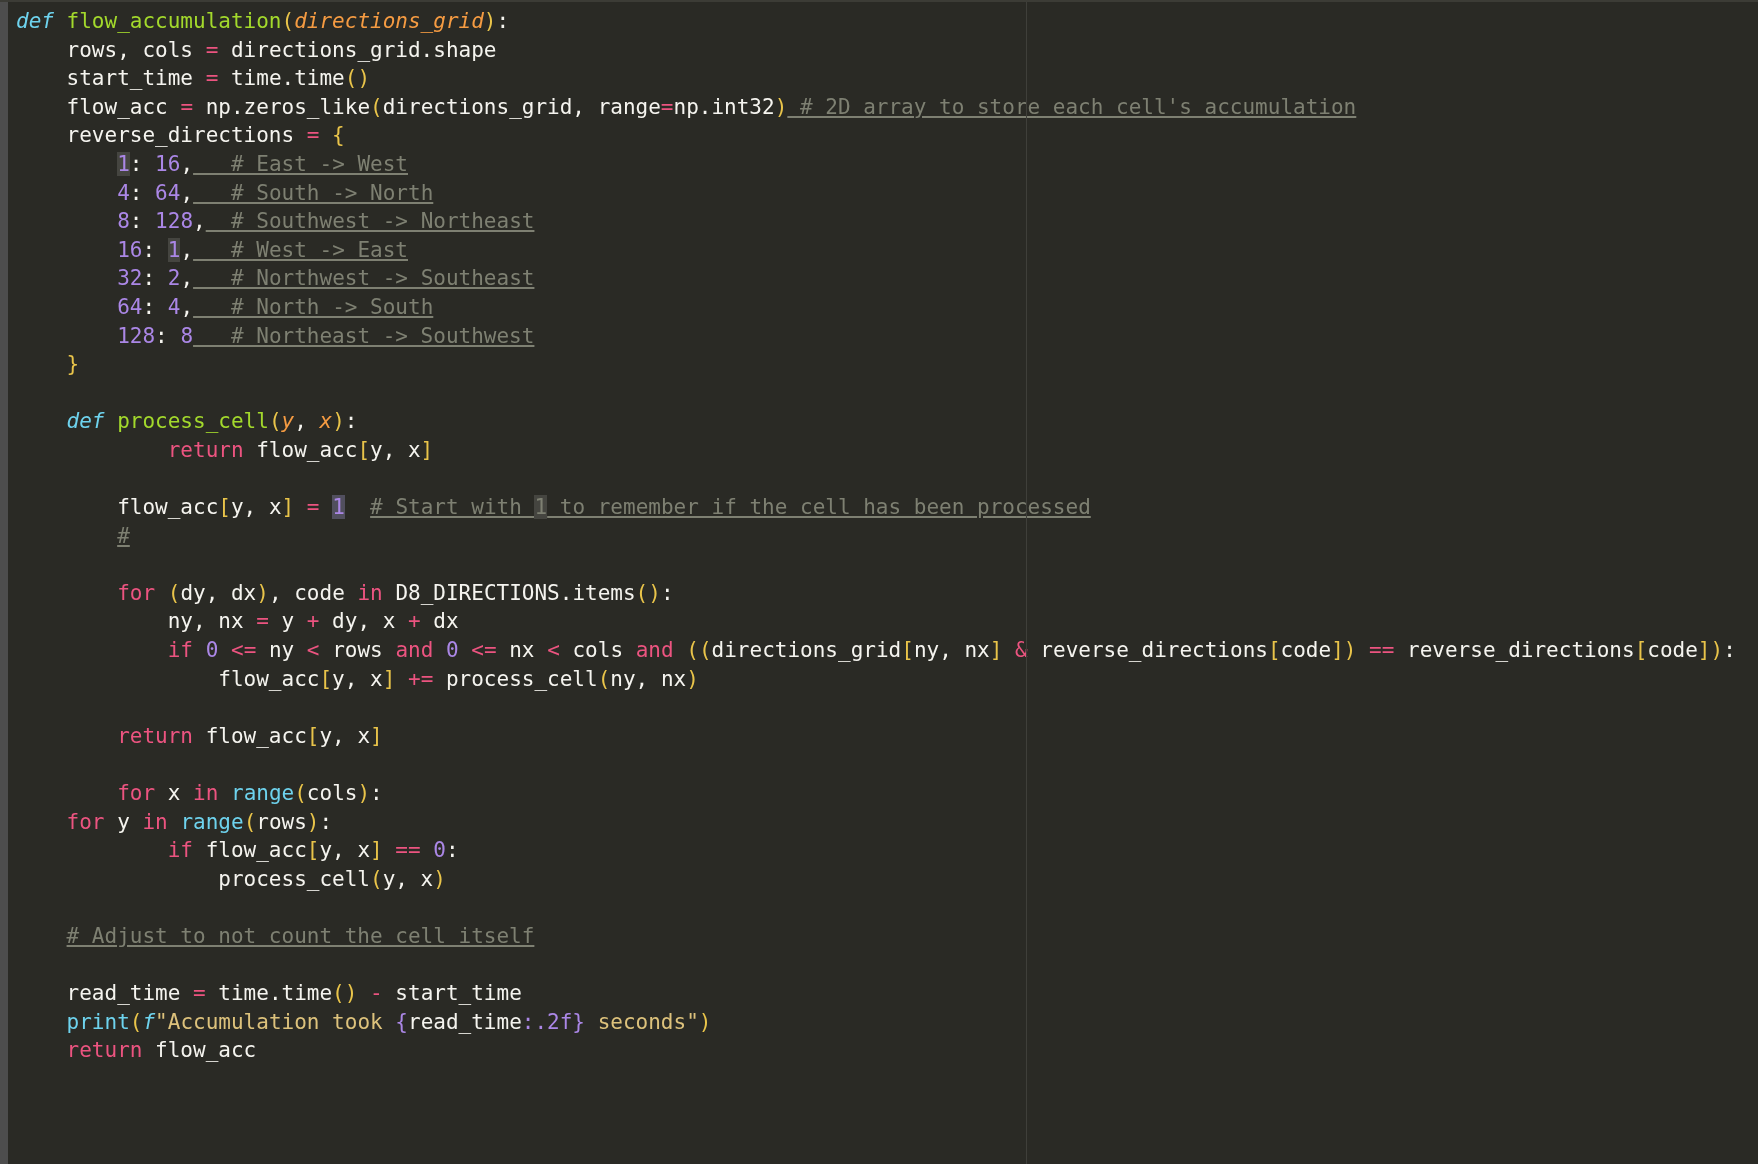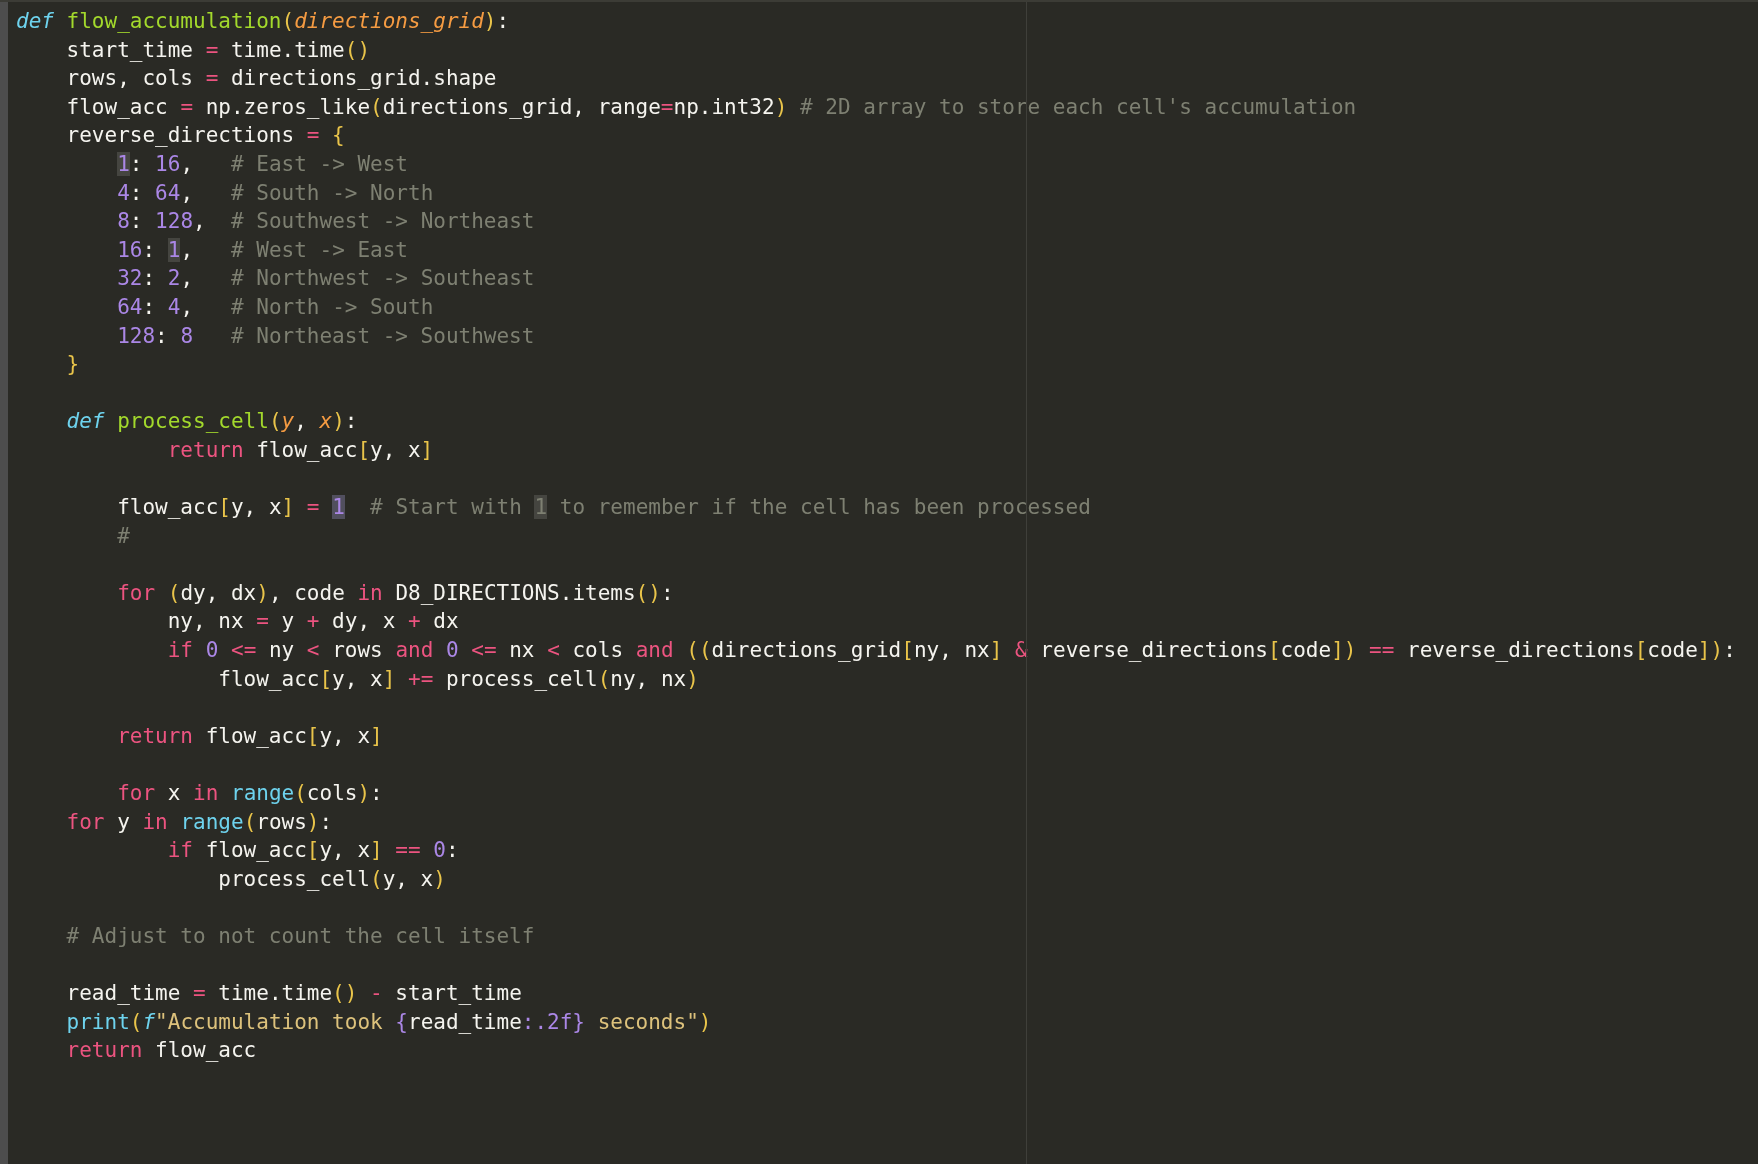--- a/index.html
+++ b/index.html
@@ -24,38 +24,38 @@
     height:28.6px;line-height:28.6px;white-space:pre;padding-left:16px;
   }
   .line.cur{background:var(--curline);}
   .t-n{color:var(--fg);}
   .t-k{color:var(--pink);}
   .t-d{color:var(--cyan);font-style:italic;}
   .t-f{color:var(--green);}
   .t-p{color:var(--orange);font-style:italic;}
   .t-b{color:var(--bracket);}
   .t-num{color:var(--purple);}
-  .t-c{color:var(--comment);}
+  .t-c{color:var(--comment);text-decoration:underline;}
   .t-s{color:var(--string);}
   .t-cy{color:var(--cyan);}
   .t-fi{color:var(--cyan);font-style:italic;}
   .t-fb{color:var(--purple);}
   .t-numbox{color:var(--purple);background:var(--box);}
   .t-numsel{color:var(--purple);background:var(--boxsel);}
   .t-cbox{color:var(--comment);background:var(--box);}
 </style>
 </head>
 <body>
 
 <div class="top-border"></div>
 <div class="ruler" style="left: 1026px;"></div>
 <div class="code">
     <div class="line"><span class="t-d">def </span><span class="t-f">flow_accumulation</span><span class="t-b">(</span><span class="t-p">directions_grid</span><span class="t-b">)</span><span class="t-n">:</span></div>
+    <div class="line"><span class="t-n">    rows, cols </span><span class="t-k">=</span><span class="t-n"> directions_grid.shape</span></div>
     <div class="line"><span class="t-n">    start_time </span><span class="t-k">=</span><span class="t-n"> time.time</span><span class="t-b">()</span></div>
-    <div class="line"><span class="t-n">    rows, cols </span><span class="t-k">=</span><span class="t-n"> directions_grid.shape</span></div>
     <div class="line"><span class="t-n">    flow_acc </span><span class="t-k">=</span><span class="t-n"> np.zeros_like</span><span class="t-b">(</span><span class="t-n">directions_grid, range</span><span class="t-k">=</span><span class="t-n">np.int32</span><span class="t-b">)</span><span class="t-c"> # 2D array to store each cell's accumulation</span></div>
     <div class="line"><span class="t-n">    reverse_directions </span><span class="t-k">=</span><span class="t-n"> </span><span class="t-b">{</span></div>
     <div class="line"><span class="t-n">        </span><span class="t-numbox">1</span><span class="t-n">: </span><span class="t-num">16</span><span class="t-n">,</span><span class="t-c">   # East -&gt; West</span></div>
     <div class="line"><span class="t-n">        </span><span class="t-num">4</span><span class="t-n">: </span><span class="t-num">64</span><span class="t-n">,</span><span class="t-c">   # South -&gt; North</span></div>
     <div class="line"><span class="t-n">        </span><span class="t-num">8</span><span class="t-n">: </span><span class="t-num">128</span><span class="t-n">,</span><span class="t-c">  # Southwest -&gt; Northeast</span></div>
     <div class="line"><span class="t-n">        </span><span class="t-num">16</span><span class="t-n">: </span><span class="t-numbox">1</span><span class="t-n">,</span><span class="t-c">   # West -&gt; East</span></div>
     <div class="line"><span class="t-n">        </span><span class="t-num">32</span><span class="t-n">: </span><span class="t-num">2</span><span class="t-n">,</span><span class="t-c">   # Northwest -&gt; Southeast</span></div>
     <div class="line"><span class="t-n">        </span><span class="t-num">64</span><span class="t-n">: </span><span class="t-num">4</span><span class="t-n">,</span><span class="t-c">   # North -&gt; South</span></div>
     <div class="line"><span class="t-n">        </span><span class="t-num">128</span><span class="t-n">: </span><span class="t-num">8</span><span class="t-c">   # Northeast -&gt; Southwest</span></div>
     <div class="line"><span class="t-n">    </span><span class="t-b">}</span></div>

